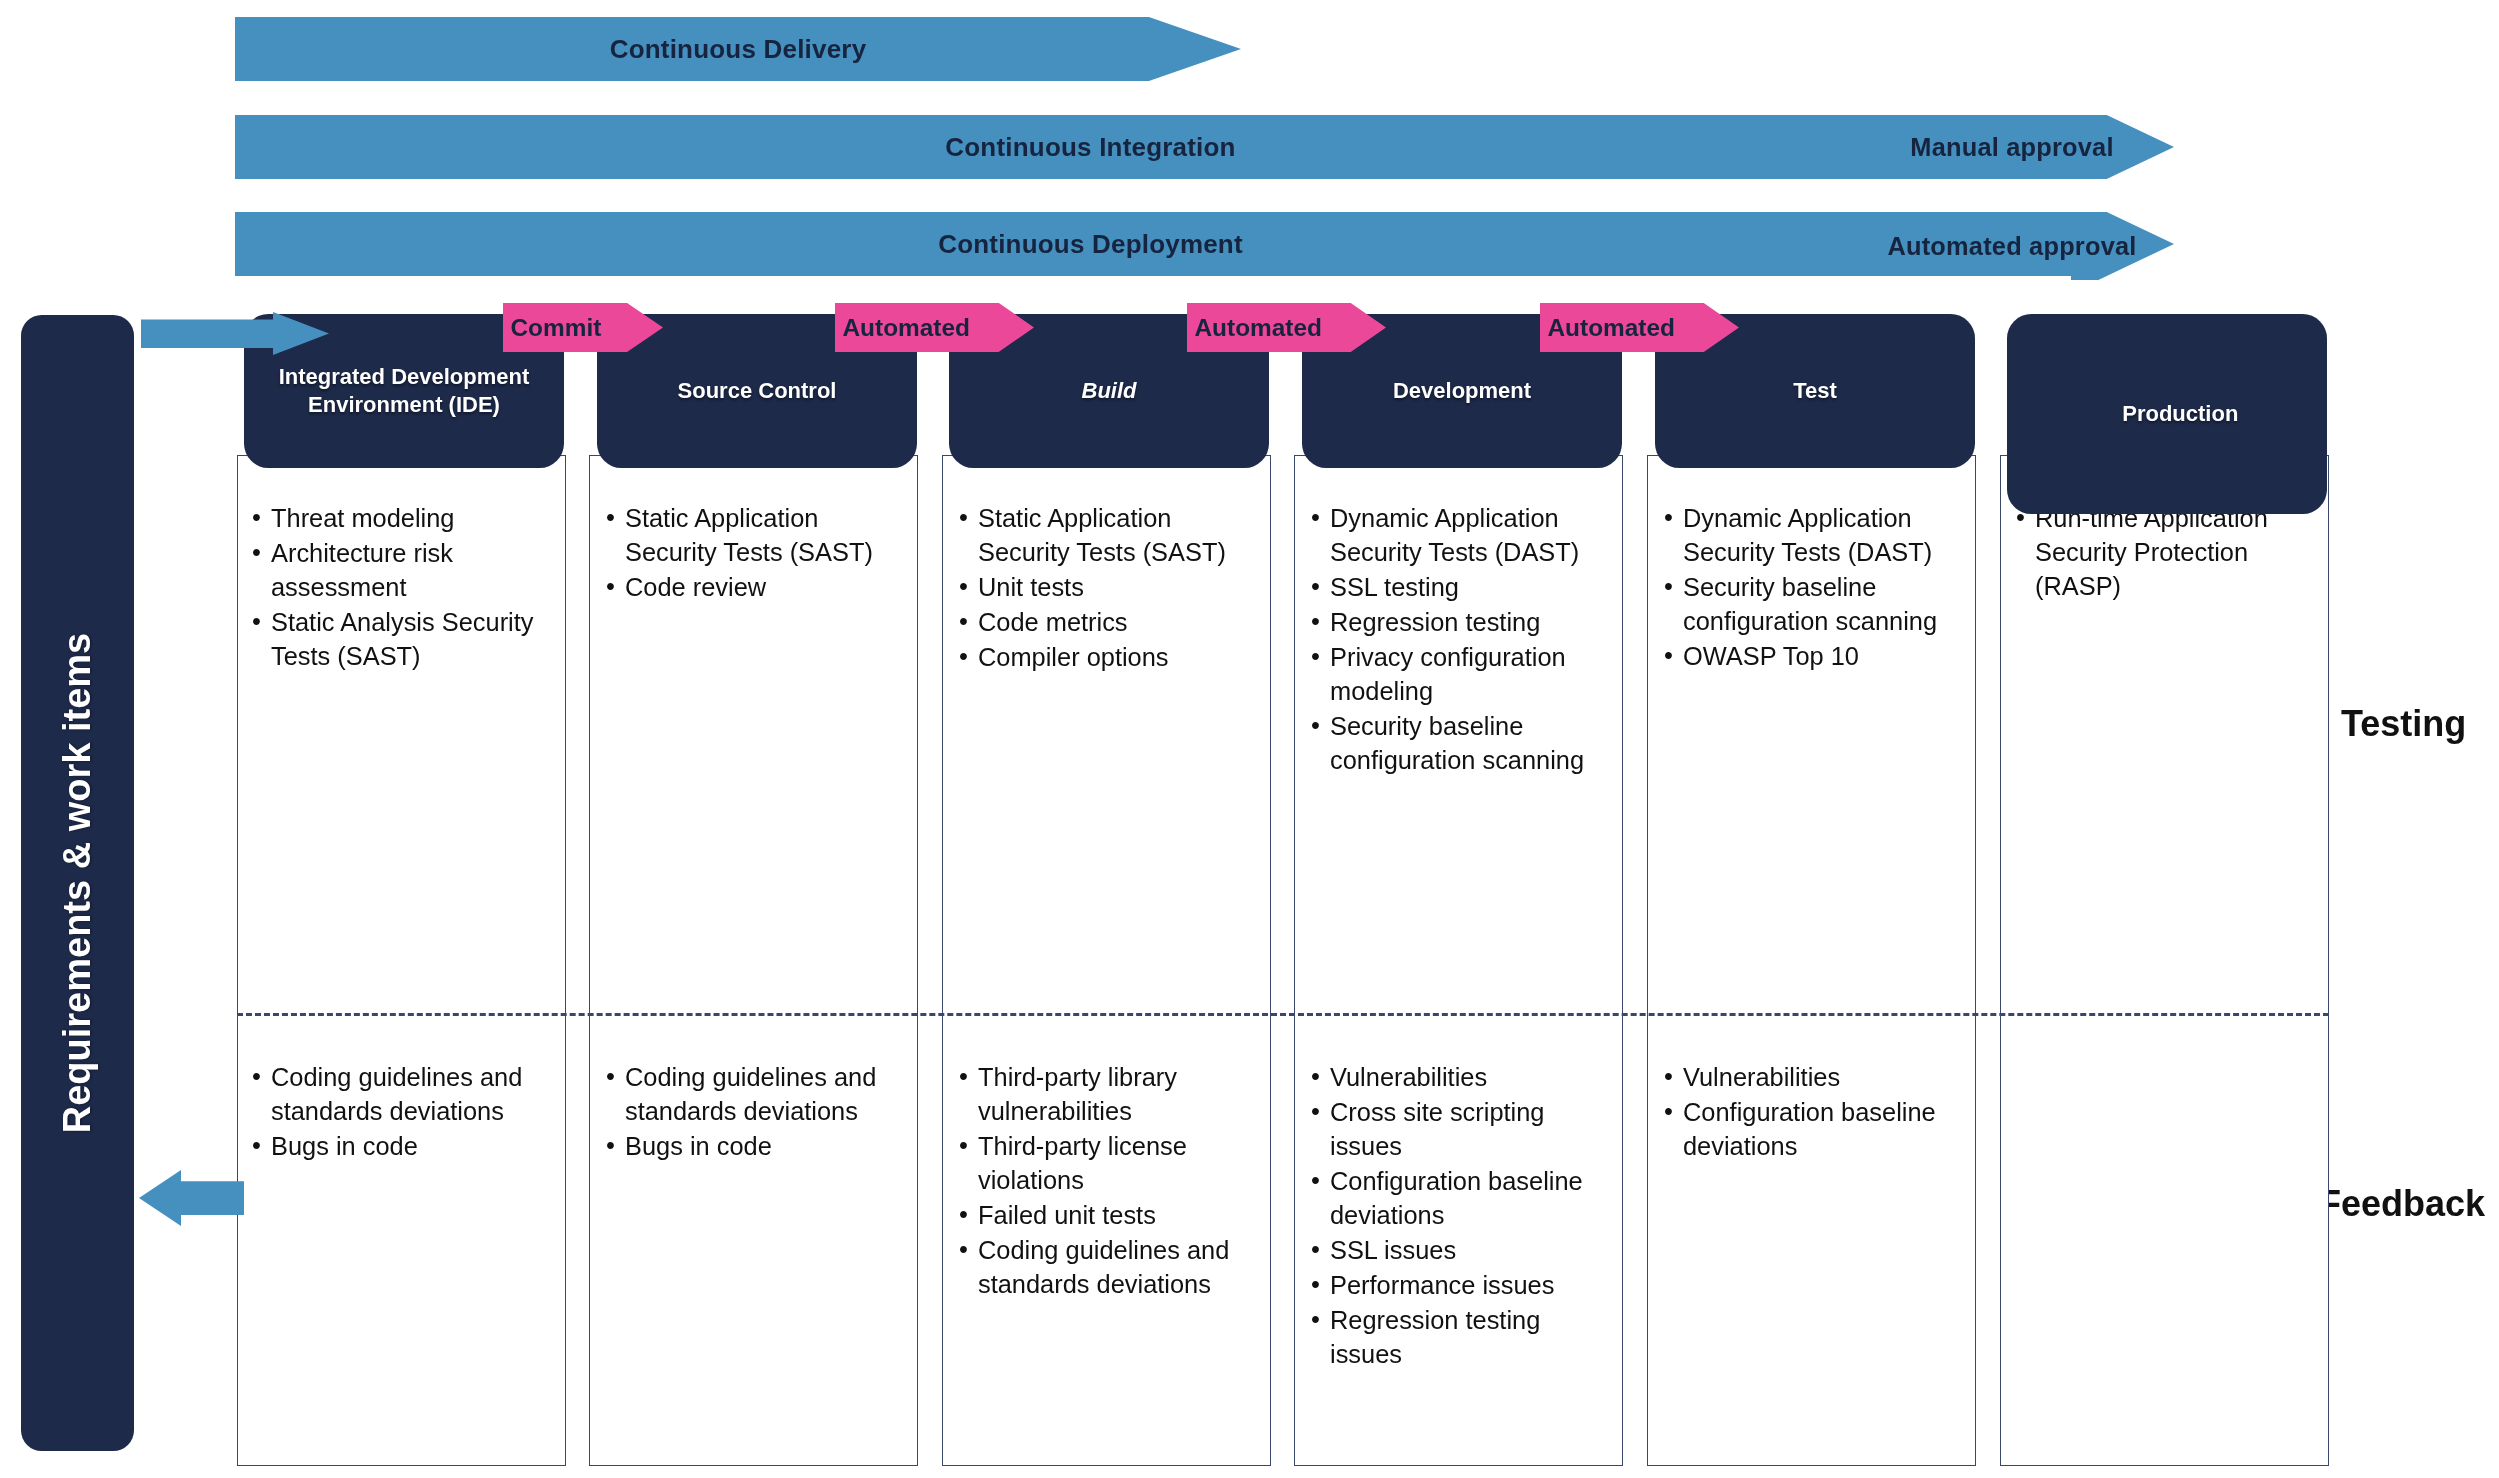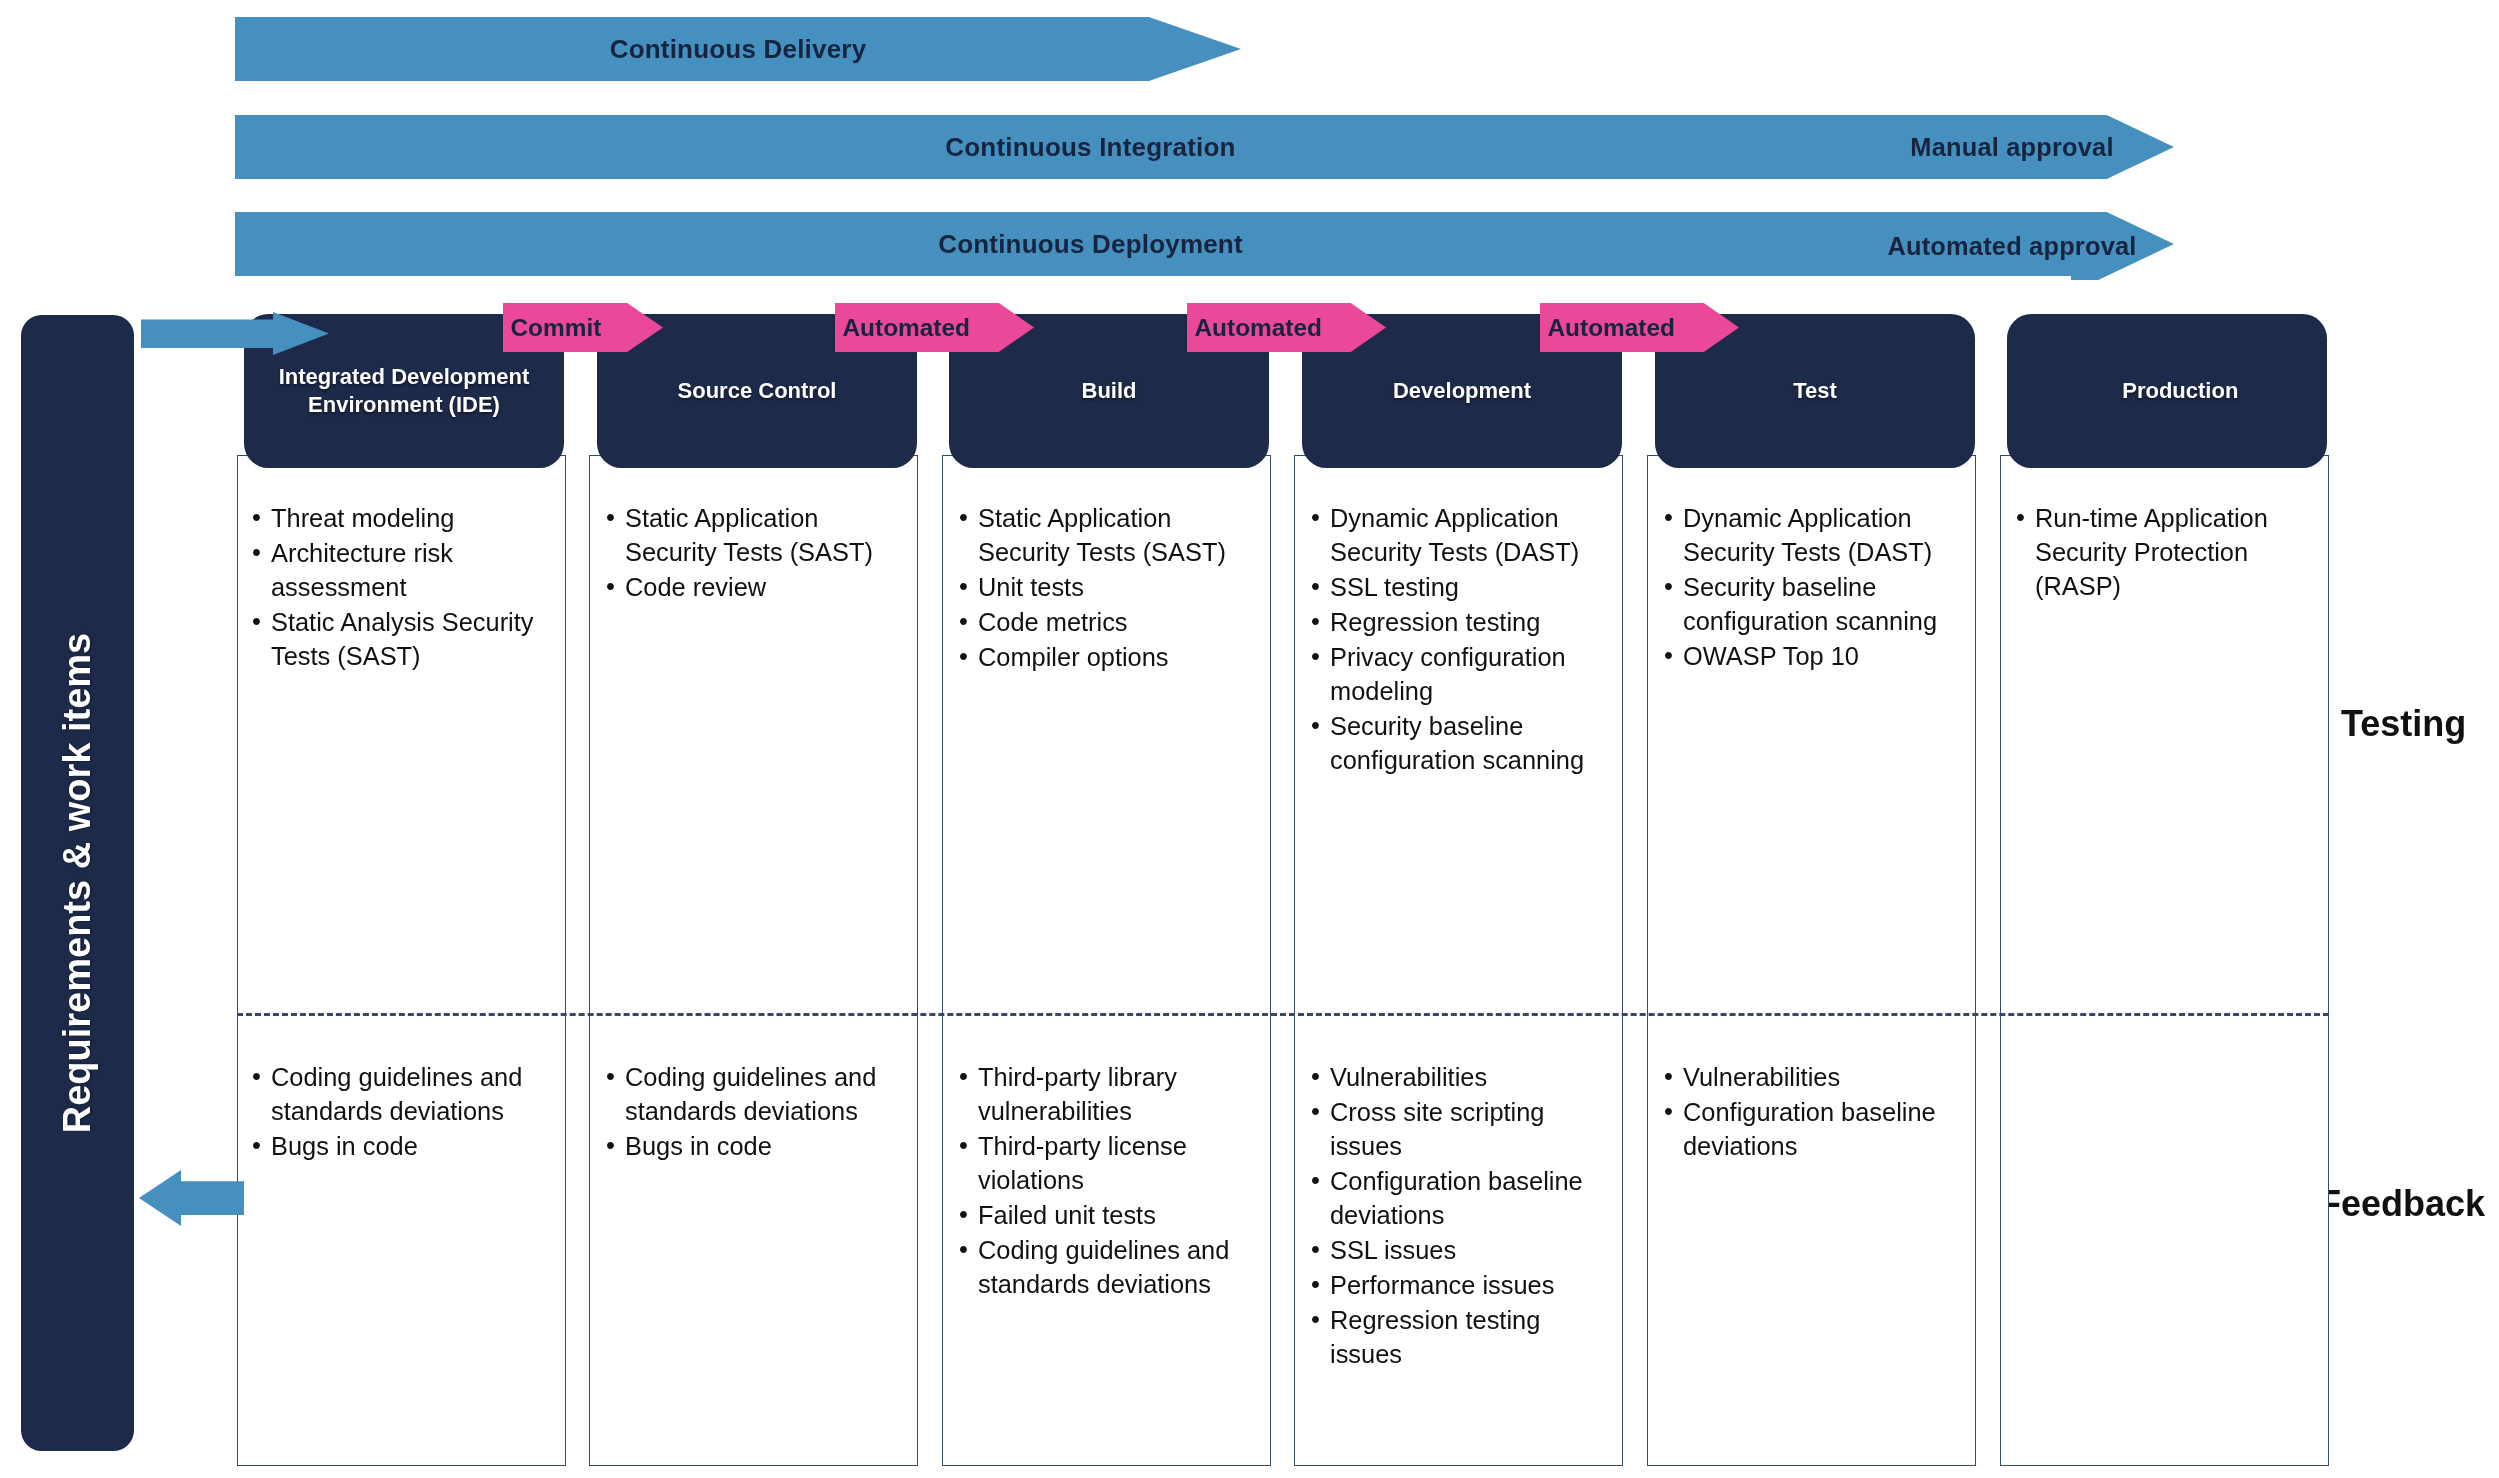--- a/index.html
+++ b/index.html
@@ -153,30 +153,30 @@
 <div class="stage-col" style="left:1294px;top:455px;width:329px;height:1011px;"></div>
 <div class="stage-col" style="left:1647px;top:455px;width:329px;height:1011px;"></div>
 <div class="stage-col" style="left:2000px;top:455px;width:329px;height:1011px;"></div>
 
 <div class="stage-head" style="left:244px;top:314px;width:320px;height:154px;">
   <span>Integrated Development Environment (IDE)</span>
 </div>
 <div class="stage-head" style="left:597px;top:314px;width:320px;height:154px;">
   <span>Source Control</span>
 </div>
-<div class="stage-head" style="left:949px;top:314px;width:320px;height:154px;">
+<div class="stage-head" style="left:949px;top:314px;width:320px;height:154px;font-style:italic;">
   <span>Build</span>
 </div>
 <div class="stage-head" style="left:1302px;top:314px;width:320px;height:154px;">
   <span>Development</span>
 </div>
 <div class="stage-head" style="left:1655px;top:314px;width:320px;height:154px;">
   <span>Test</span>
 </div>
-<div class="stage-head" style="left:2007px;top:314px;width:320px;height:154px;padding-left:36px;">
+<div class="stage-head" style="left:2007px;top:314px;width:320px;height:200px;padding-left:36px;">
   <span>Production</span>
 </div>
 
 <div class="connector" style="left:503px;top:303px;width:160px;height:49px;
             clip-path:polygon(0 0,105px 0,105px -13px,160px 24.4px,105px 62px,105px 49px,0 49px);">
   <span>Commit</span>
 </div>
 <div class="connector" style="left:835px;top:303px;width:199px;height:49px;
             clip-path:polygon(0 0,145px 0,145px -13px,199px 24.4px,145px 62px,145px 49px,0 49px);">
   <span>Automated</span>

